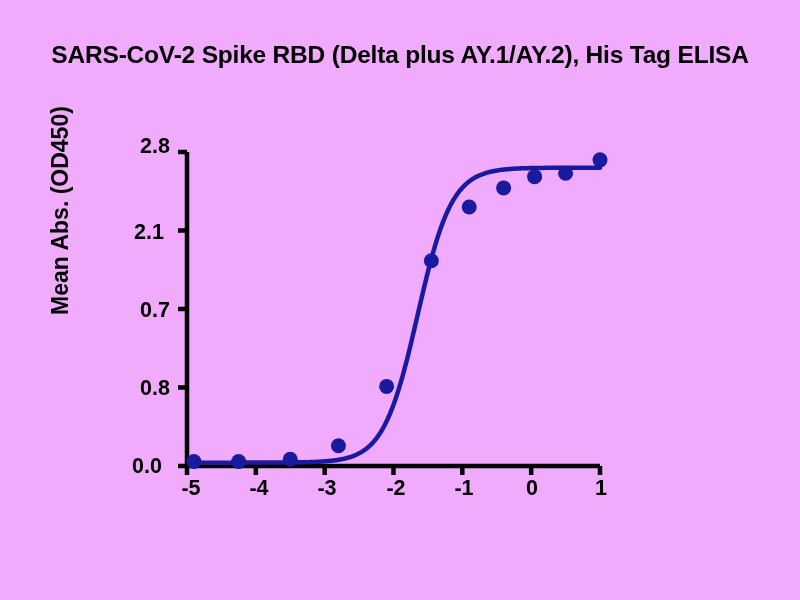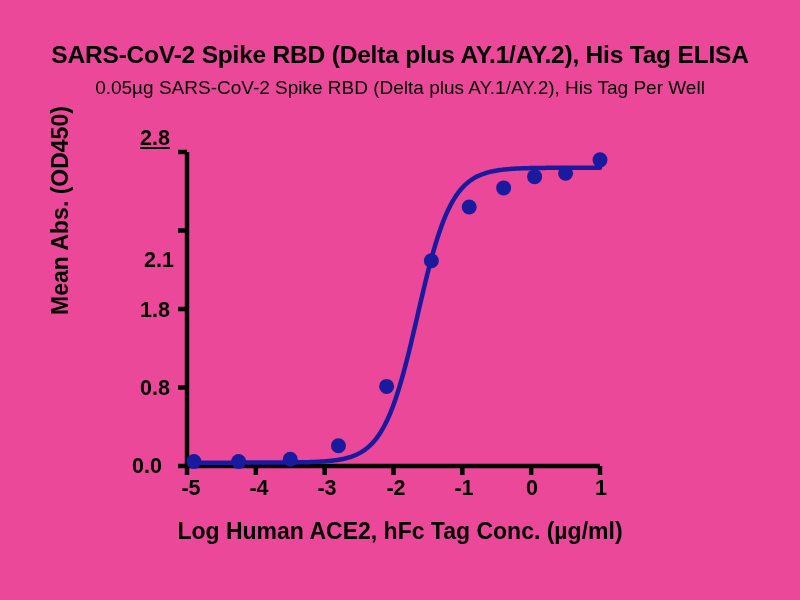--- a/index.html
+++ b/index.html
@@ -11,21 +11,21 @@
     width: 800px;
     height: 600px;
     font-family: "Liberation Sans", sans-serif;
     color: #000000;
     overflow: hidden;
   }
   #figure {
     position: relative;
     width: 800px;
     height: 600px;
-    background: #ec4899;
+    background: #f0abfc;
   }
   .title {
     position: absolute;
     left: 0;
     top: 42px;
     width: 800px;
     text-align: center;
     font-size: 24.5px;
     font-weight: bold;
     letter-spacing: -0.2px;
@@ -86,29 +86,27 @@
     font-weight: bold;
     white-space: nowrap;
   }
 </style>
 </head>
 <body>
 
 <div id="figure">
 
   <div class="title">SARS-CoV-2 Spike RBD (Delta plus AY.1/AY.2), His Tag ELISA</div>
-  <div class="subtitle">0.05µg SARS-CoV-2 Spike RBD (Delta plus AY.1/AY.2), His Tag Per Well</div>
 
   <div class="ylabel">Mean Abs. (OD450)</div>
 
-  <div class="xlabel">Log Human ACE2, hFc Tag Conc. (µg/ml)</div>
 
-  <div class="ytick" style="left:110px; top:126px;text-decoration:underline;">2.8</div>
-  <div class="ytick" style="left:114px; top:220px;margin-top:28px;">2.1</div>
-  <div class="ytick" style="left:110px; top:298px;">1.8</div>
+  <div class="ytick" style="left:110px; top:134px;">2.8</div>
+  <div class="ytick" style="left:104px; top:220px;">2.1</div>
+  <div class="ytick" style="left:110px; top:298px;">0.7</div>
   <div class="ytick" style="left:110px; top:376px;">0.8</div>
   <div class="ytick" style="left:102px; top:454px;">0.0</div>
 
   <div class="xtick" style="left:171px; top:476px;">-5</div>
   <div class="xtick" style="left:239px; top:476px;">-4</div>
   <div class="xtick" style="left:307px; top:476px;">-3</div>
   <div class="xtick" style="left:376px; top:476px;">-2</div>
   <div class="xtick" style="left:444px; top:476px;">-1</div>
   <div class="xtick" style="left:512px; top:476px;">0</div>
   <div class="xtick" style="left:581px; top:476px;">1</div>

